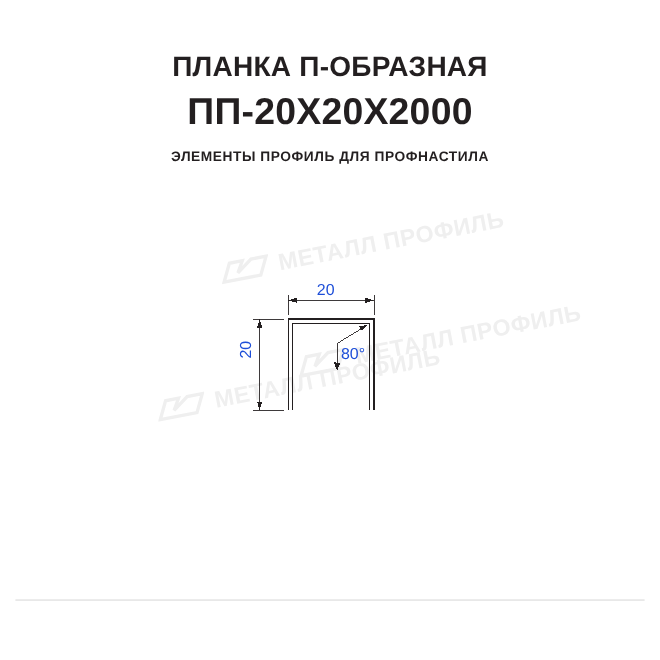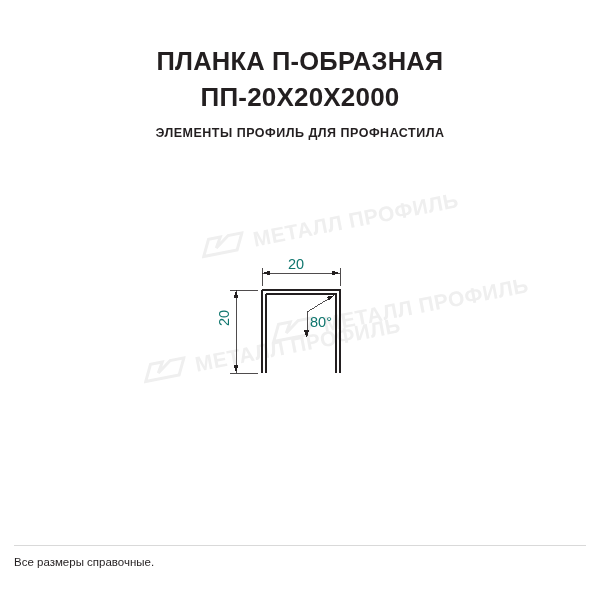--- a/index.html
+++ b/index.html
@@ -30,21 +30,21 @@
     text-align: center;
   }
   .title-1 {
     font-size: 25.5px;
     font-weight: bold;
     letter-spacing: 0.2px;
     line-height: 1.18;
     white-space: nowrap;
   }
   .title-2 {
-    font-size: 26px;
+    font-size: 34px;
     font-weight: bold;
     letter-spacing: 0.2px;
     line-height: 1.18;
     margin-top: 6px;
     white-space: nowrap;
   }
   .subtitle {
     font-size: 12.5px;
     font-weight: bold;
     letter-spacing: 0.5px;
@@ -74,21 +74,21 @@
   .drawing {
     position: absolute;
     left: 0;
     top: 240px;
     width: 600px;
     height: 160px;
   }
   .dim-text {
     position: absolute;
     font-size: 14.5px;
-    color: #0f766e;
+    color: #1d4ed8;
     font-family: "Liberation Sans", sans-serif;
   }
   .dim-top   { left: 288px; top: 16px; }
   .dim-left  { left: 216px; top: 86px; transform: rotate(-90deg); transform-origin: left top; }
   .dim-angle { left: 310px; top: 74px; }
 
   
   .footer-rule {
     position: absolute;
     left: 14px;
@@ -178,16 +178,15 @@
       </g>
     </svg>
 
     <div class="dim-text dim-top">20</div>
     <div class="dim-text dim-left">20</div>
     <div class="dim-text dim-angle">80°</div>
   </div>
 
   <div class="footer-rule"></div>
   <div class="footer">
-    <div>Все размеры справочные.</div>
   </div>
 
 </div>
 
 </body></html>

